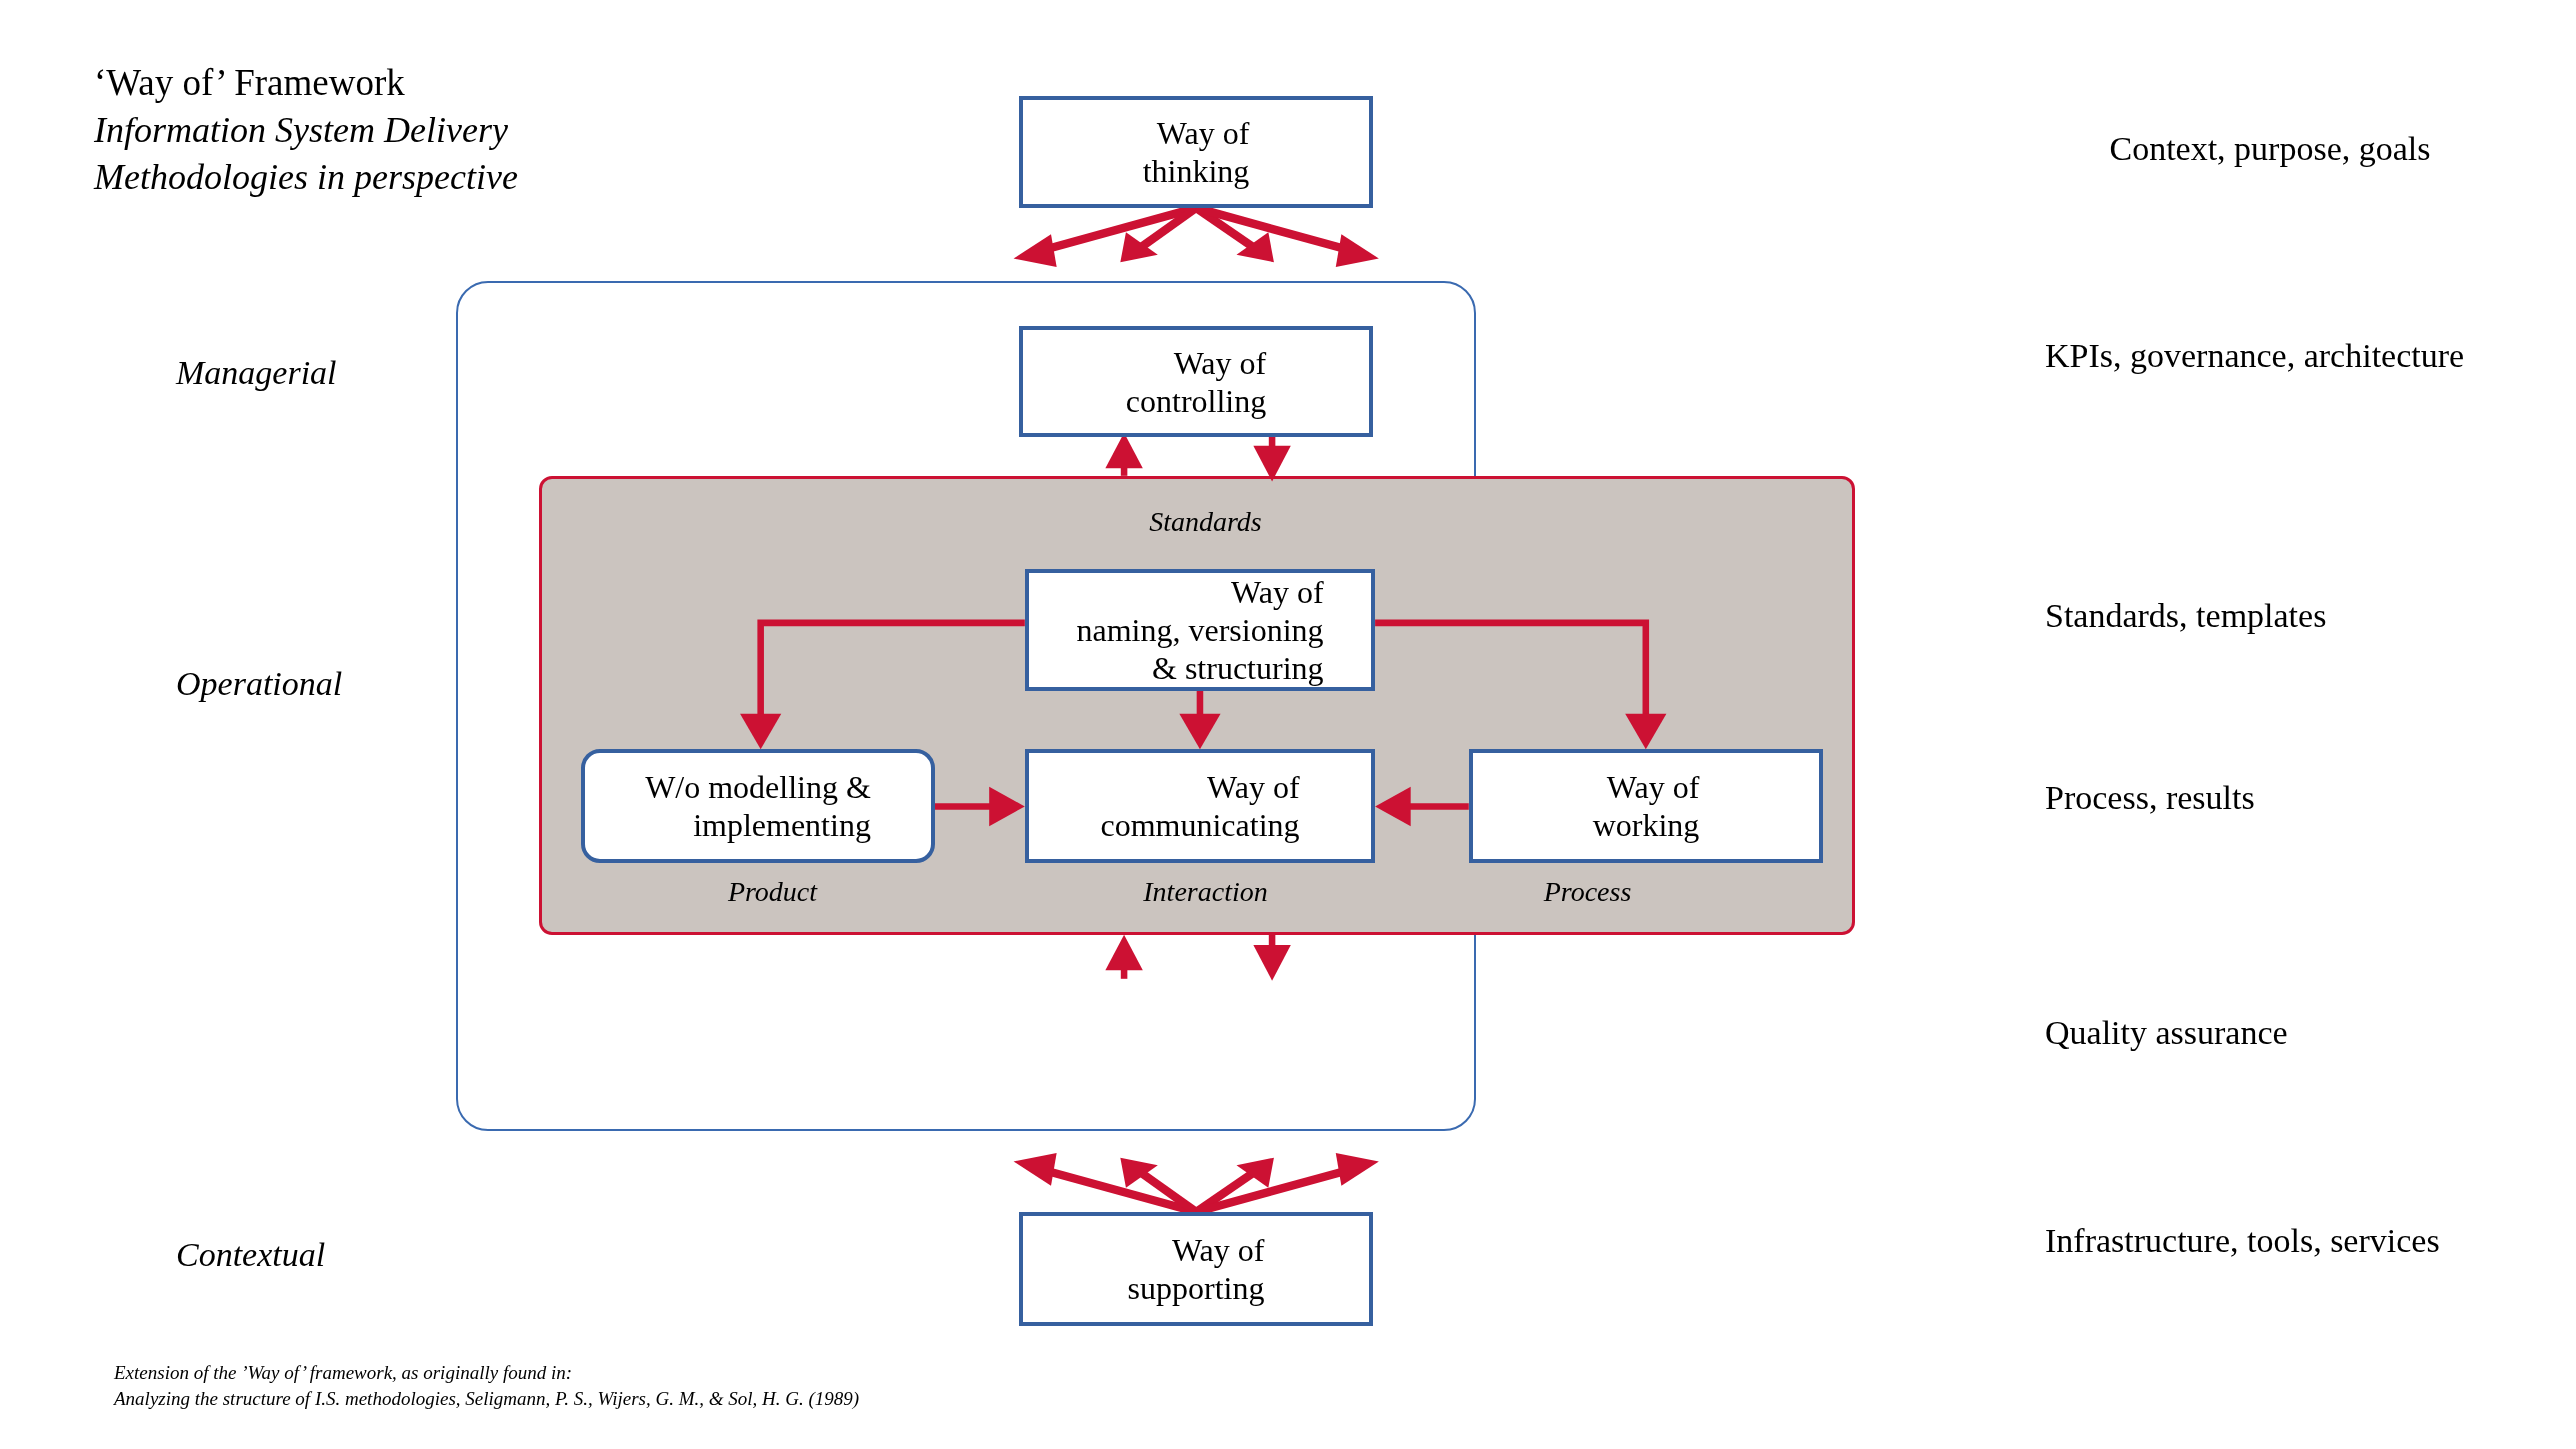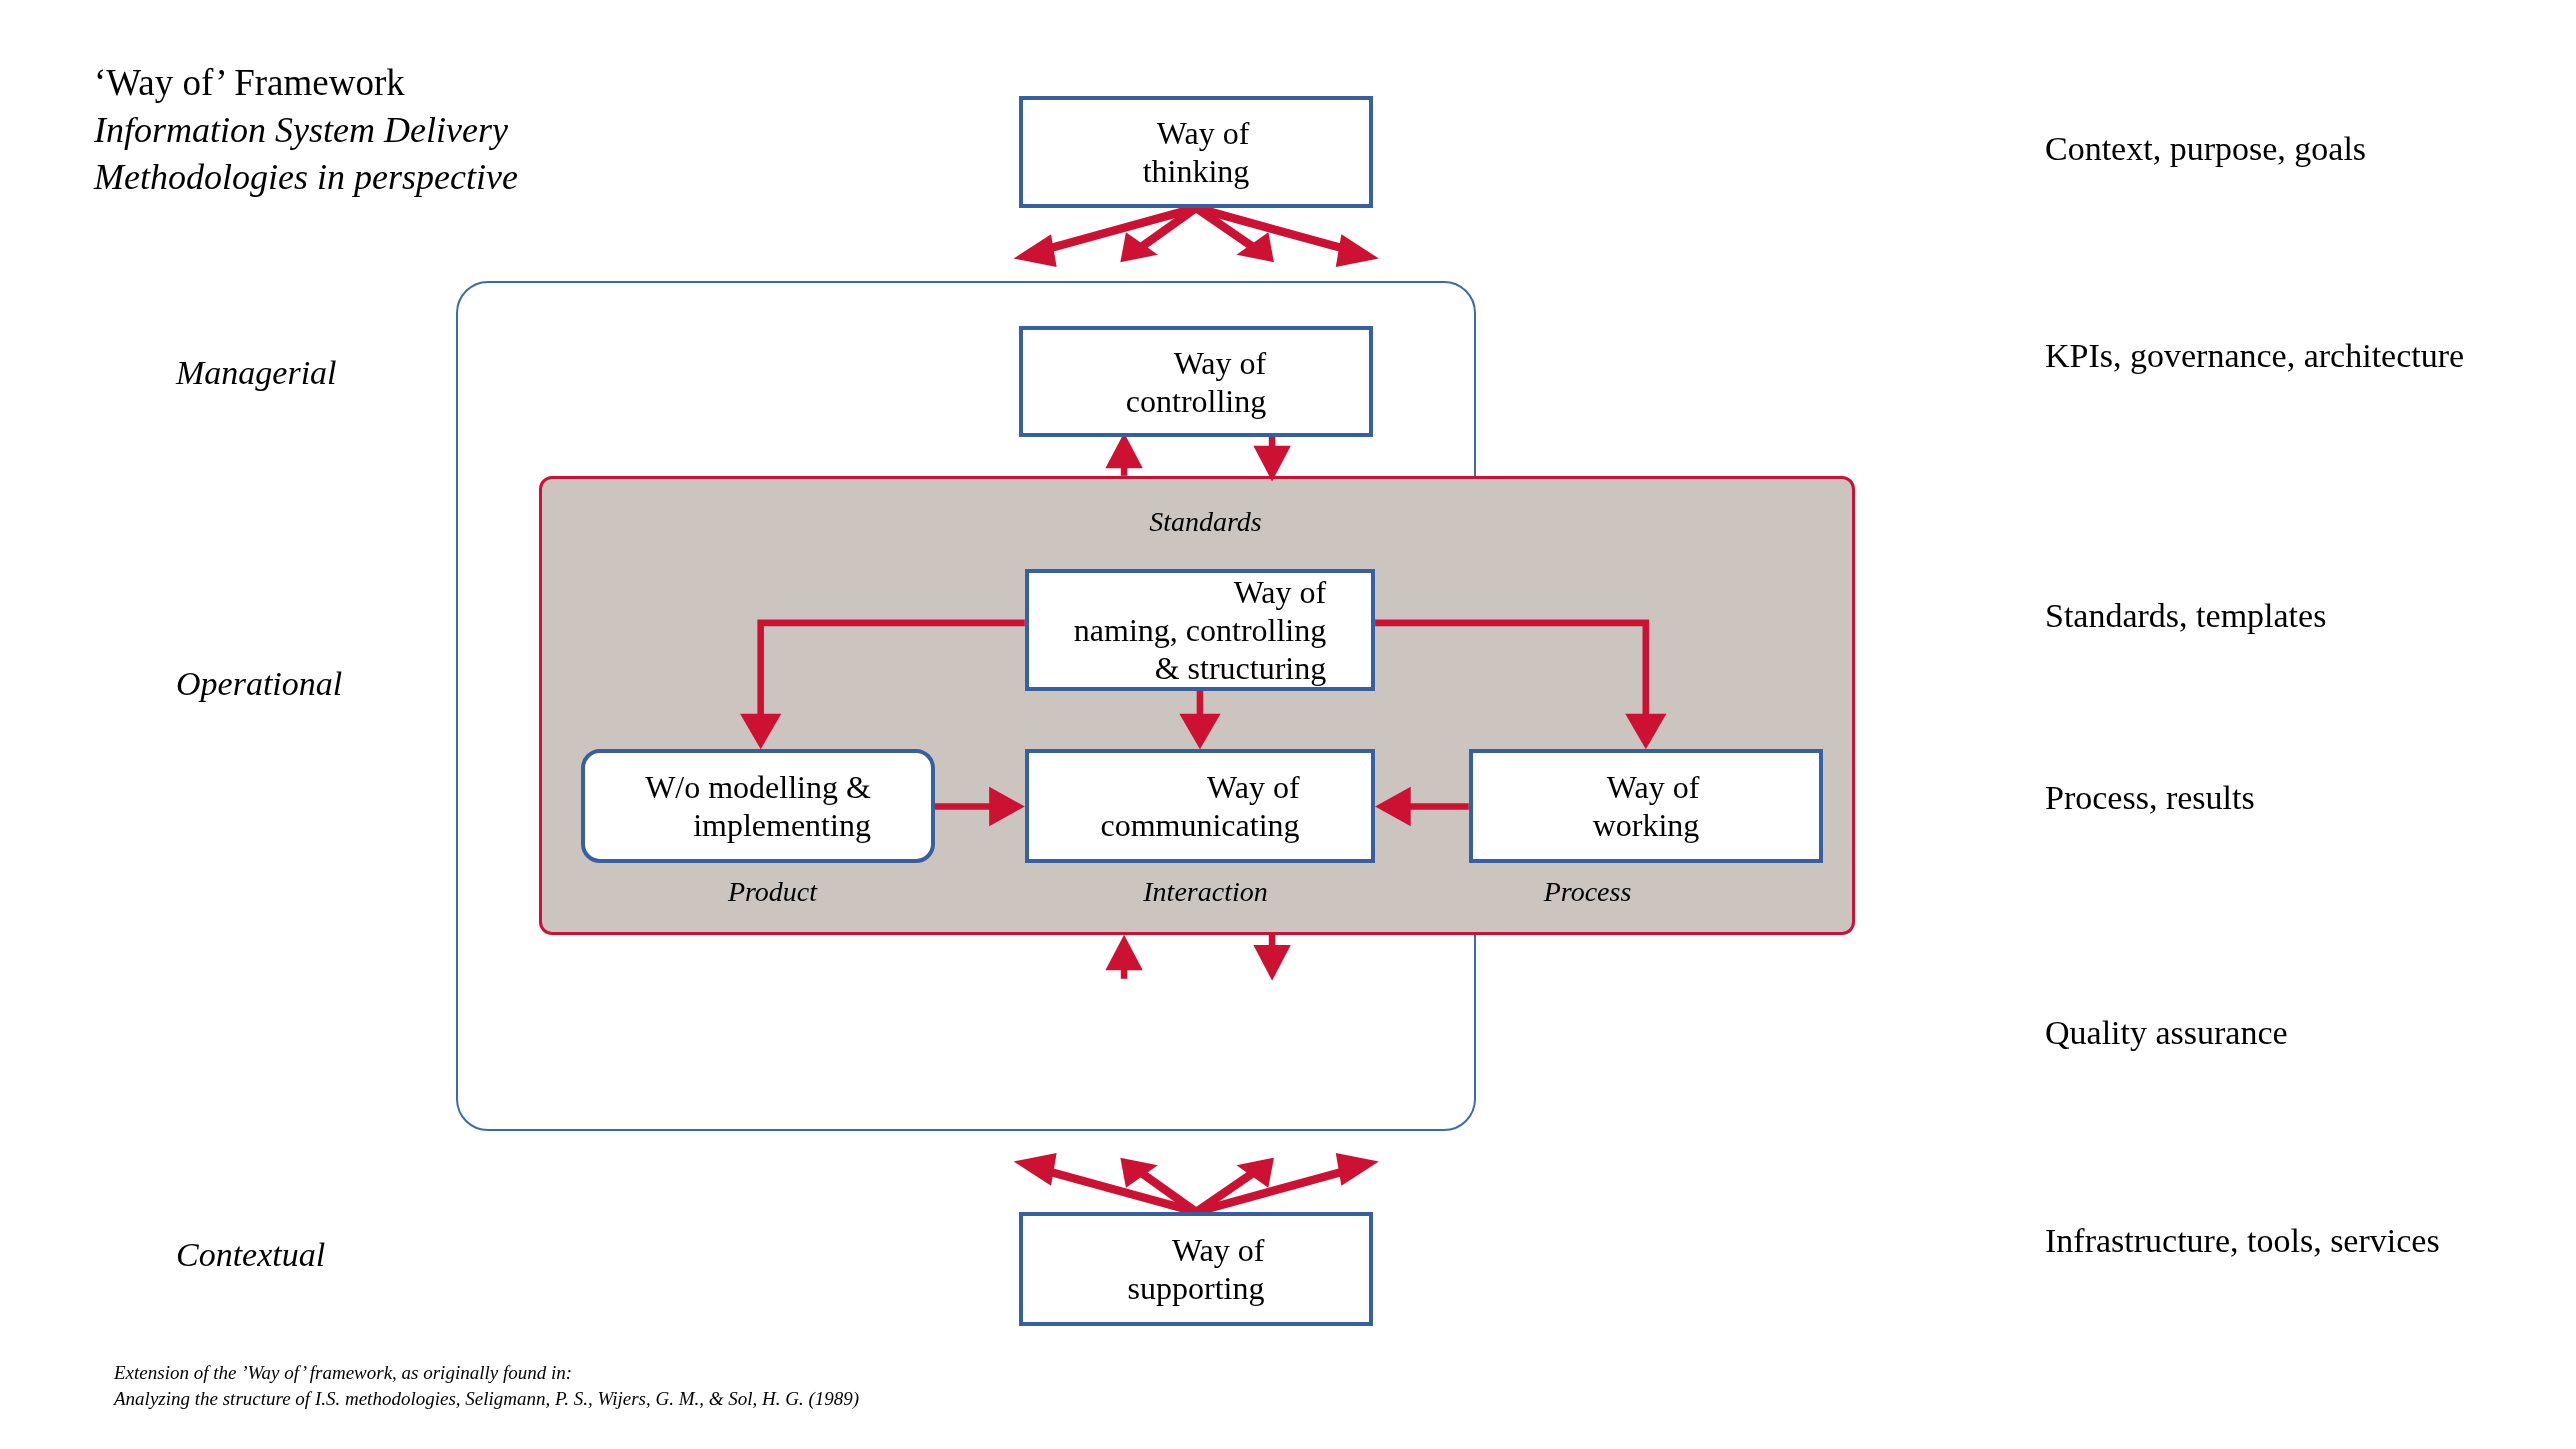--- a/index.html
+++ b/index.html
@@ -54,21 +54,21 @@
   .level-contextual { left: 176px; top: 1236px; }
 
   
   .right-note {
     position: absolute;
     left: 2045px;
     font-size: 34px;
     line-height: 45px;
     width: 450px;
   }
-  .note-thinking    { top: 126px; }
+  .note-thinking    { top: 126px; text-align: center; }
   .note-controlling { top: 333px; }
   .note-standards   { top: 593px; }
   .note-process     { top: 775px; }
   .note-quality     { top: 1010px; }
   .note-support     { top: 1218px; }
 
   
   .outer-container {
     position: absolute;
     left: 456px;
@@ -262,21 +262,21 @@
   <div class="node node-controlling">
     <div>
       <span>Way of</span>
       <span>controlling</span>
     </div>
   </div>
 
   <div class="node node-naming">
     <div>
       <span>Way of</span>
-      <span>naming, controlling</span>
+      <span>naming, versioning</span>
       <span>&amp; structuring</span>
     </div>
   </div>
 
   <div class="node node-modelling">
     <div>
       <span>W/o modelling &amp;</span>
       <span>implementing</span>
     </div>
   </div>

